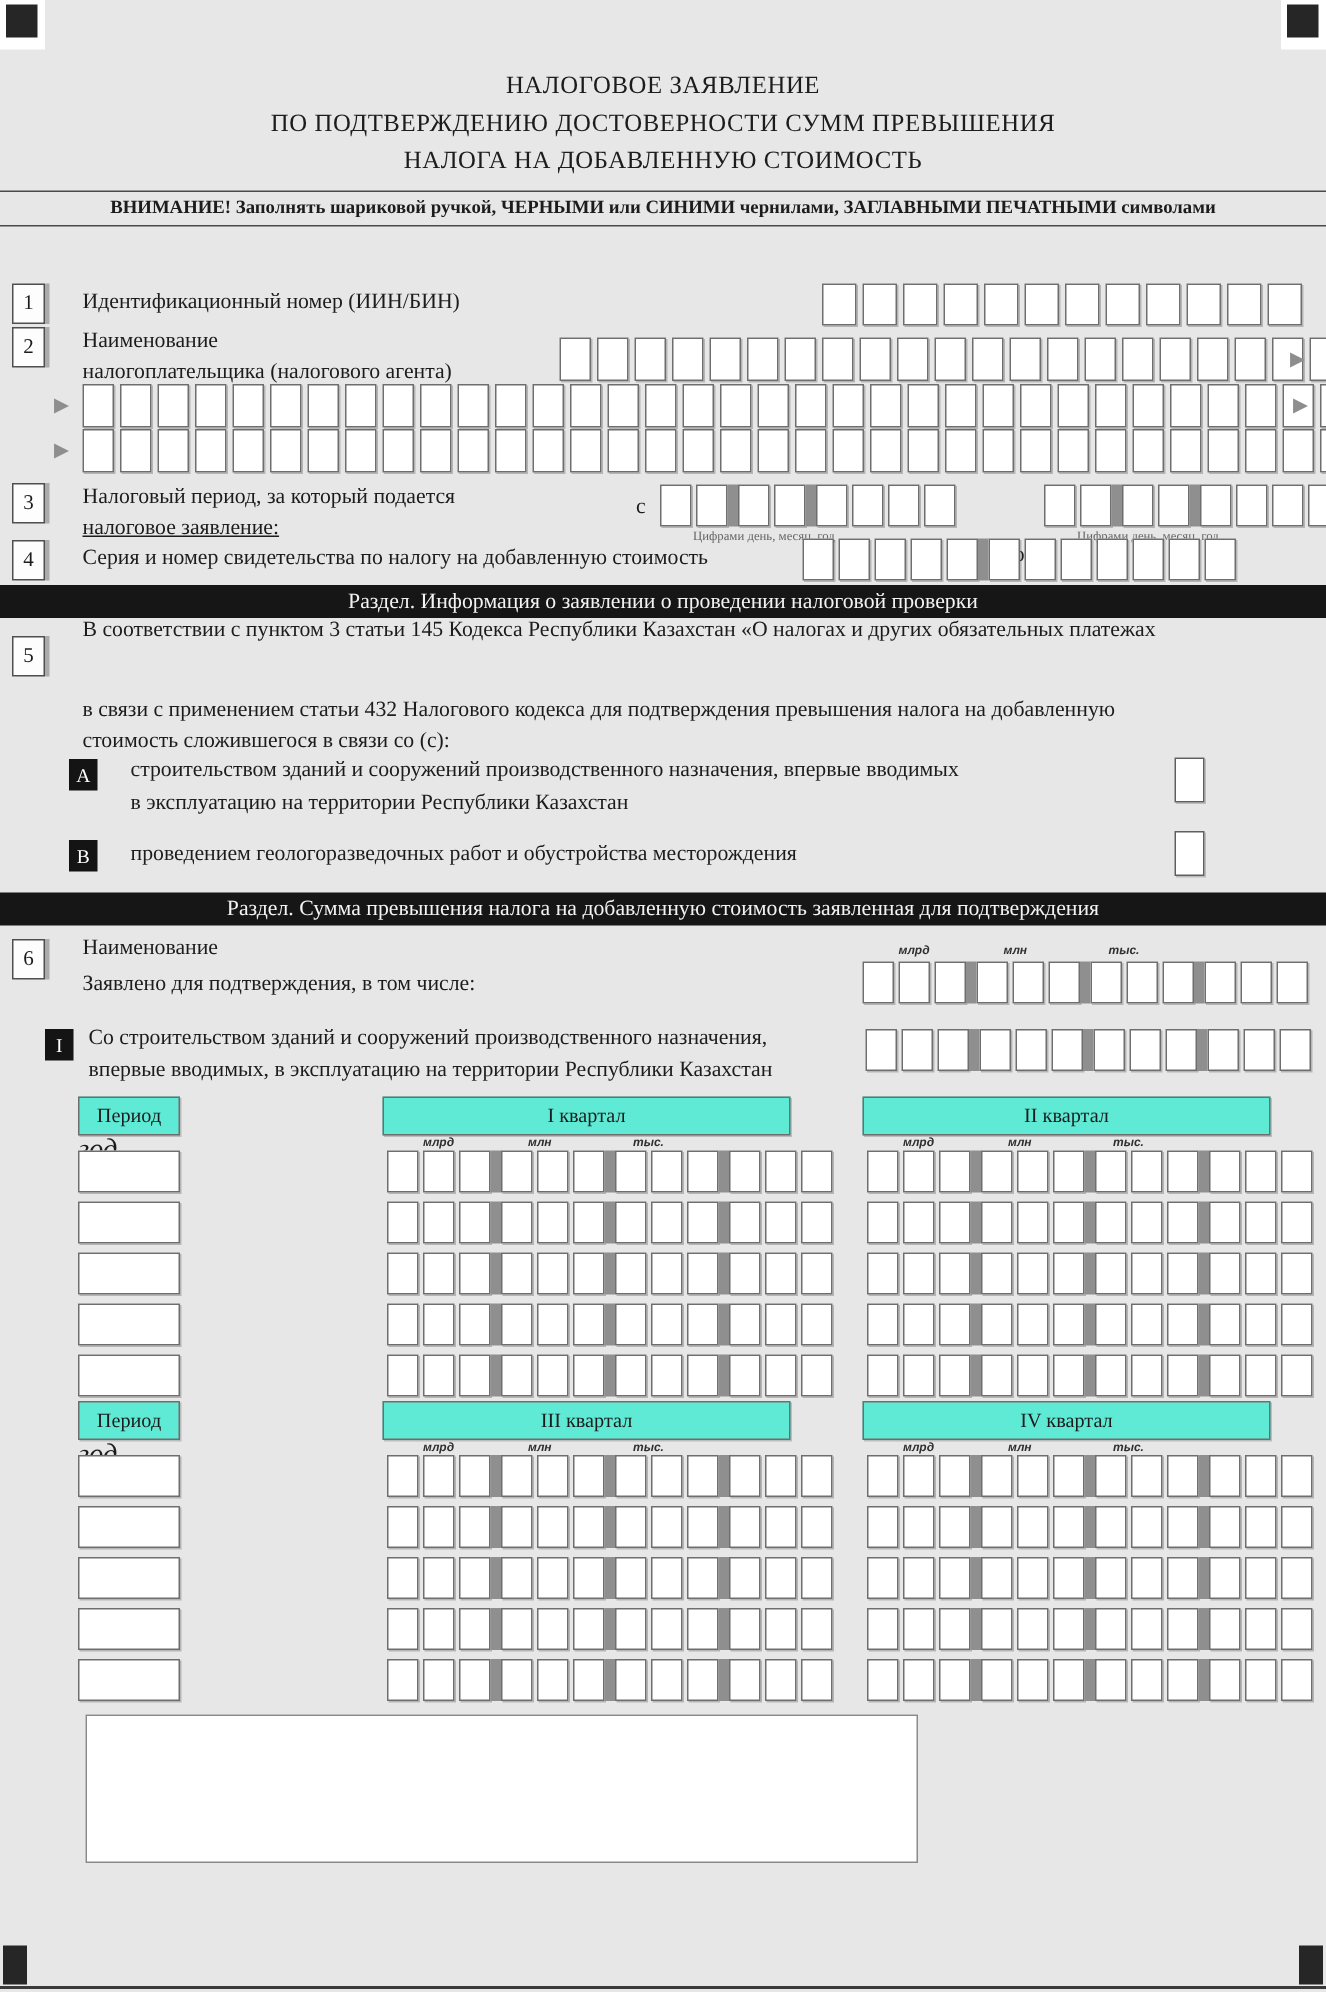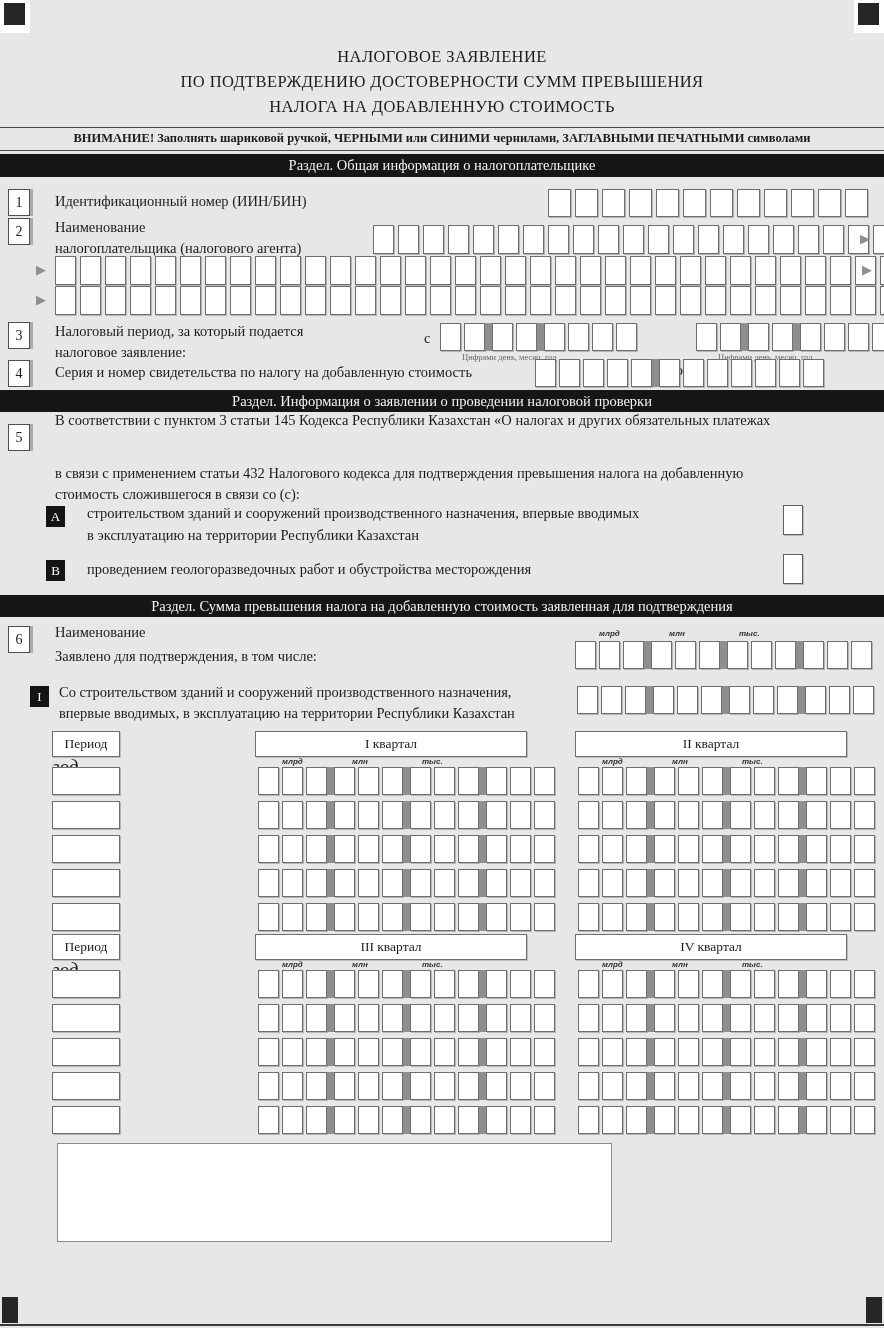--- a/index.html
+++ b/index.html
@@ -22,21 +22,21 @@
   .cell{width:19px;height:26px;background:#fff;border:1px solid #6e6e6e;margin-right:3px;
         box-shadow:1px 1px 0 rgba(90,90,90,.35);flex:none;}
   .sep{width:7px;height:28px;background:#8f8f8f;margin-left:-3px;margin-right:0;flex:none;}
   .wide .cell{width:21px;margin-right:4px;}
   .name .cell{height:27px;margin-right:4px;}
   .arrow{position:absolute;color:#8e8e8e;font-size:13px;line-height:28px;width:14px;}
   .datecap{position:absolute;font-size:8.5px;color:#666;white-space:nowrap;}
   .unitlabels{position:absolute;height:10px;width:273px;}
   .unitlabels span{position:absolute;top:0;font:italic bold 8px "Liberation Sans",sans-serif;color:#2f2f2f;}
   .u0{left:24px}.u1{left:94px}.u2{left:164px}
-  .headbox{position:absolute;height:24px;background:#ffffff;border:1px solid #6e6e6e;
+  .headbox{position:absolute;height:24px;background:#5eead4;border:1px solid #6e6e6e;
            text-align:center;font-size:13.5px;line-height:24px;box-shadow:1px 1px 0 rgba(90,90,90,.3);}
   .ylabel{position:absolute;font-style:italic;font-size:19px;text-align:left;width:68px;}
   .ycol{position:absolute;}
   .yearbox{width:66px;height:26px;background:#fff;border:1px solid #6e6e6e;margin-bottom:6px;
            box-shadow:1px 1px 0 rgba(90,90,90,.35);}
   .rows .cellrow2{display:flex;align-items:flex-start;margin-bottom:6px;}
   .checkbox{position:absolute;width:18px;height:28px;background:#fff;border:1px solid #5f5f5f;
             box-shadow:1px 1px 0 rgba(90,90,90,.3);}
   .xbox{display:inline-block;width:15px;height:18px;border:1px solid #5e5e5e;background:#fff;
         text-align:center;font-size:12px;line-height:18px;vertical-align:-4px;margin:0 6px;}
@@ -61,21 +61,20 @@
   <div class="title">
     <div>НАЛОГОВОЕ ЗАЯВЛЕНИЕ</div>
     <div>ПО ПОДТВЕРЖДЕНИЮ ДОСТОВЕРНОСТИ СУММ ПРЕВЫШЕНИЯ</div>
     <div>НАЛОГА НА ДОБАВЛЕННУЮ СТОИМОСТЬ</div>
   </div>
 
   <div class="hline" style="top:127px;"></div>
   <div class="warning">ВНИМАНИЕ! Заполнять шариковой ручкой, ЧЕРНЫМИ или СИНИМИ чернилами, ЗАГЛАВНЫМИ ПЕЧАТНЫМИ символами</div>
   <div class="hline" style="top:150px;"></div>
 
-  <div class="bar" style="top:154px;height:23px;line-height:23px;">Раздел. Общая информация о налогоплательщике</div>
 
   <div class="badge" style="left:8px;top:189px;">1</div>
   <div class="lbl" style="left:55px;top:191px;">Идентификационный номер (ИИН/БИН)</div>
   <div class="cellrow wide" style="left:548px;top:189px;">
       <span class="cell"></span>
       <span class="cell"></span>
       <span class="cell"></span>
       <span class="cell"></span>
       <span class="cell"></span>
       <span class="cell"></span>
@@ -185,21 +184,21 @@
       <span class="cell"></span>
       <span class="cell"></span>
       <span class="cell"></span>
       <span class="cell"></span>
       <span class="cell"></span>
       <span class="cell"></span>
     </div>
 
   <div class="badge" style="left:8px;top:322px;">3</div>
   <div class="lbl" style="left:55px;top:321px;">Налоговый период, за который подается</div>
-  <div class="lbl" style="left:55px;top:342px;">налоговое заявление:</div>
+  <div class="lbl" style="left:55px;top:342px;text-decoration:underline;">налоговое заявление:</div>
   <div class="lbl" style="left:424px;top:328px;">с</div>
   <div class="cellrow" style="left:440px;top:323px;">
       <span class="cell"></span>
       <span class="cell"></span>
       <span class="sep"></span>
       <span class="cell"></span>
       <span class="cell"></span>
       <span class="sep"></span>
       <span class="cell"></span>
       <span class="cell"></span>

